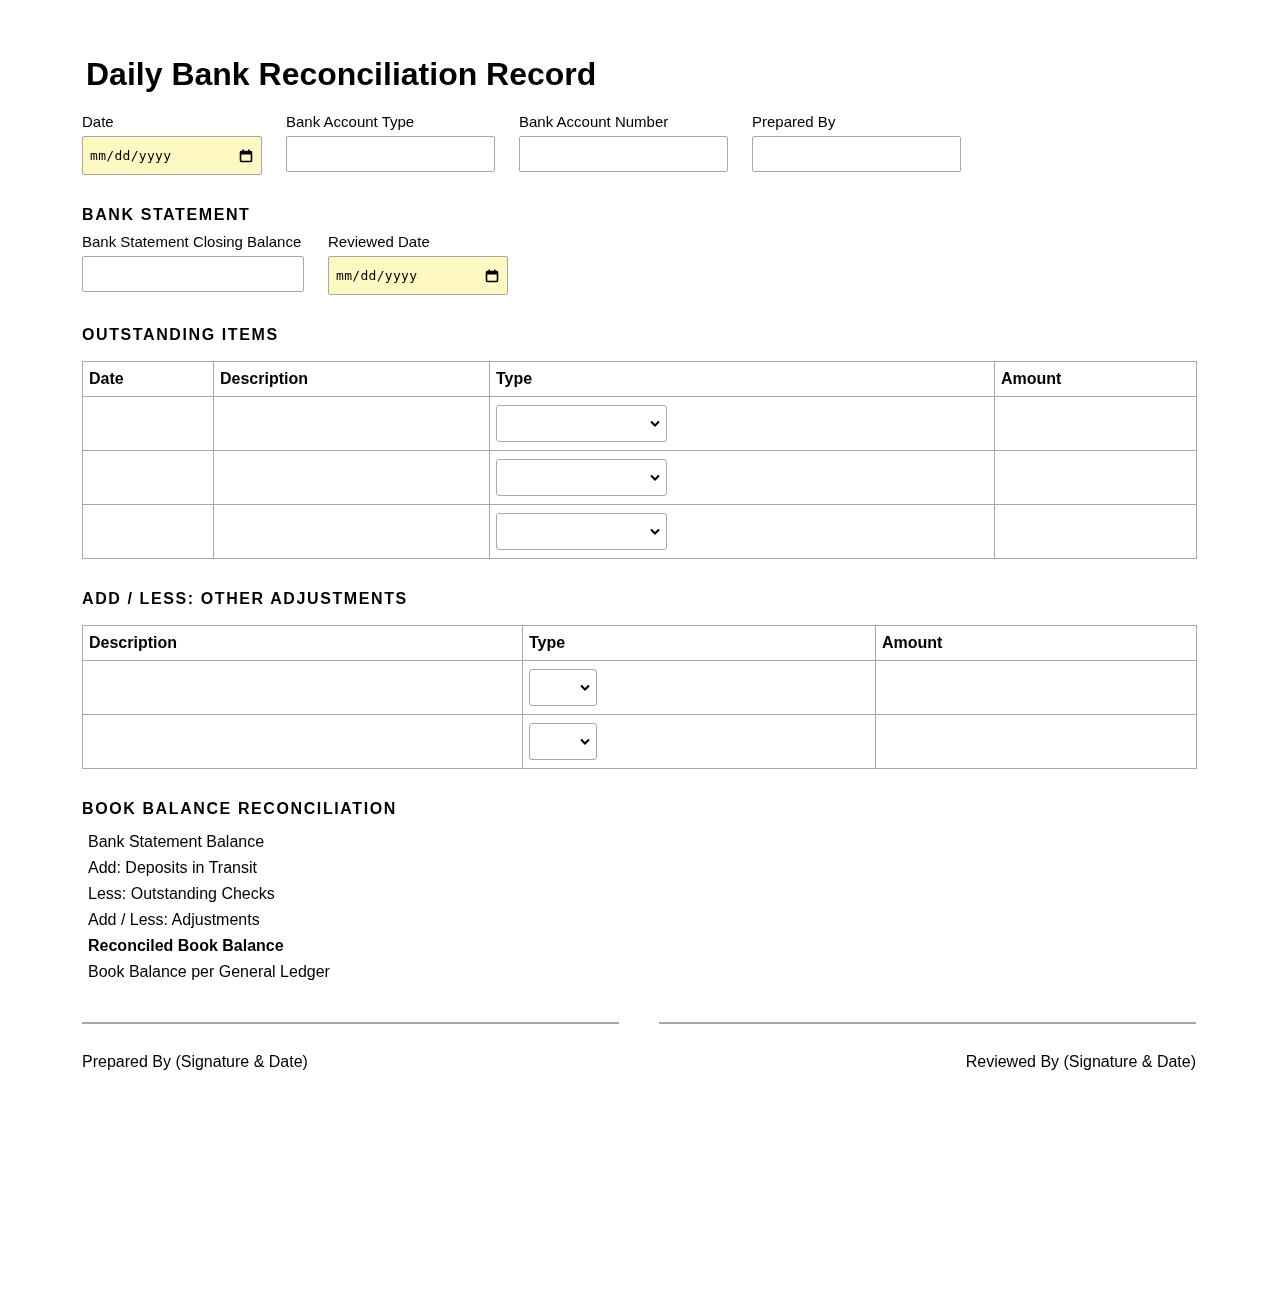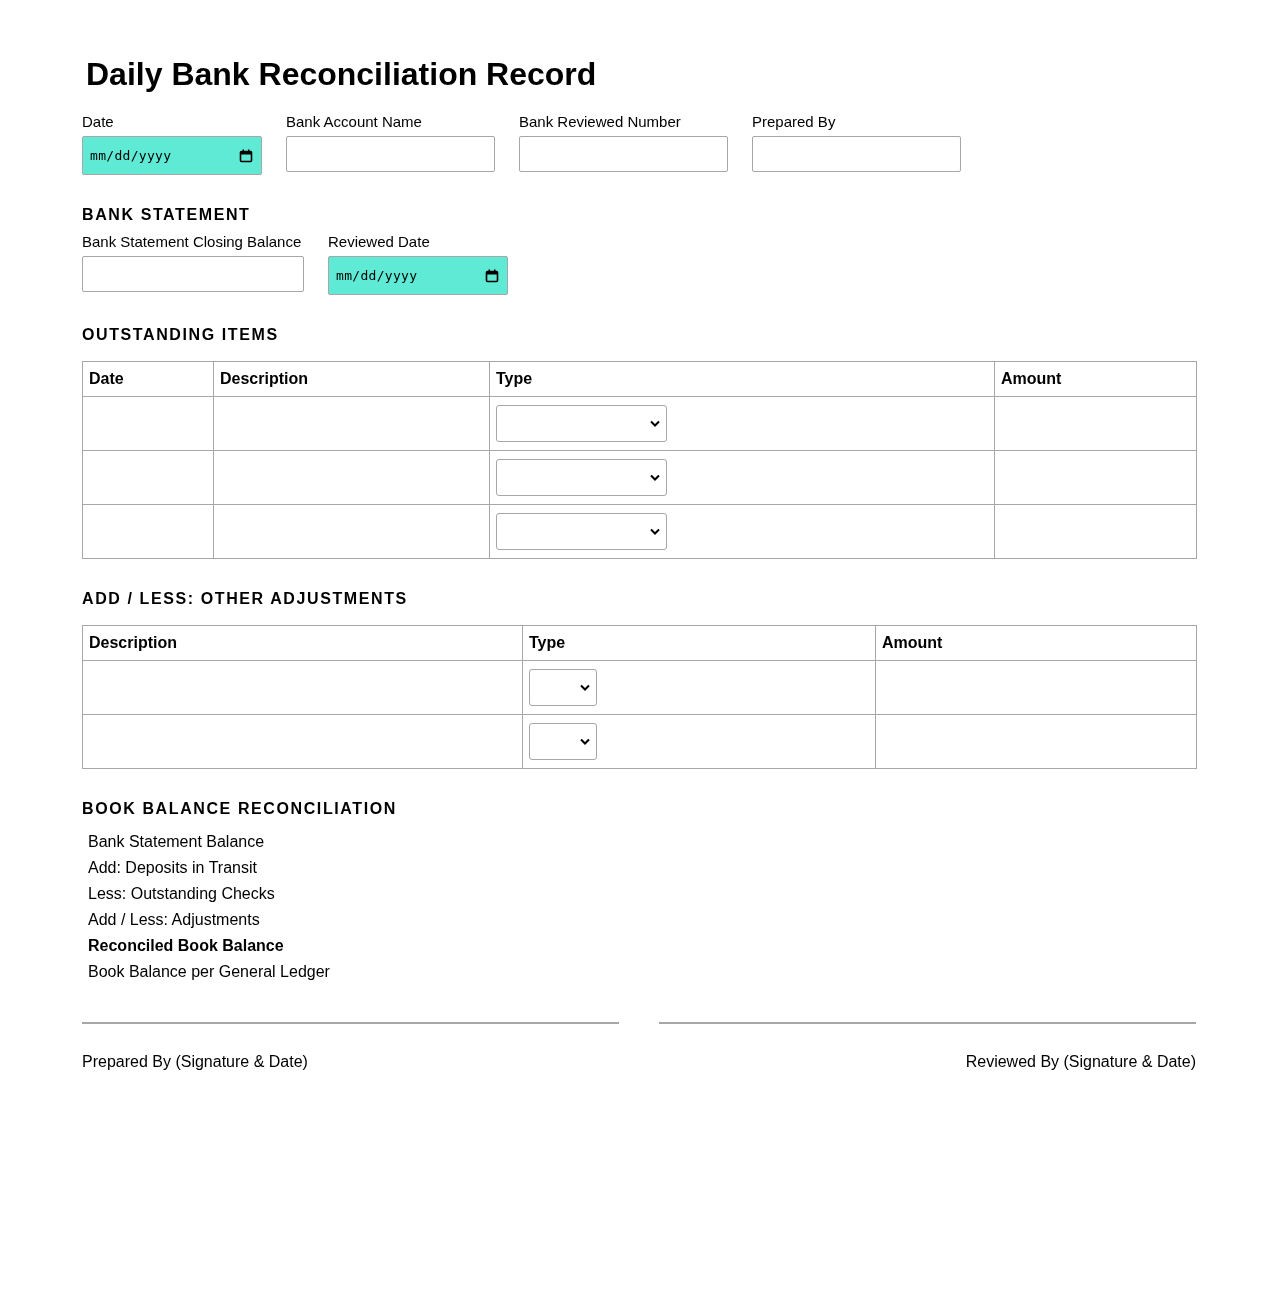--- a/index.html
+++ b/index.html
@@ -14,21 +14,21 @@
   }
   .field { position: absolute; }
   .field label { display: block; font-size: 15px; line-height: 18px; white-space: nowrap; }
   .txt {
     position: absolute; box-sizing: border-box; height: 36px;
     border: 1px solid #a7a7a7; border-radius: 2px; background: #fff;
     font-family: "Liberation Sans", sans-serif; font-size: 14px; padding: 0 6px;
   }
   .date {
     position: absolute; box-sizing: border-box; height: 39px; width: 180px;
-    border: 1px solid #a7a7a7; border-radius: 2px; background: #5eead4;
+    border: 1px solid #a7a7a7; border-radius: 2px; background: #fef9c3;
     display: flex; align-items: center; justify-content: space-between; padding: 0 8px 0 7px;
   }
   .date .ph { font-family: "DejaVu Sans Mono", monospace; font-size: 13px; letter-spacing: 0.3px; }
   .cal { width: 14px; height: 14px; display: inline-block; }
   .section {
     position: absolute; left: 0; margin: 0; font-size: 16px; font-weight: bold;
     letter-spacing: 1.6px; line-height: 20px; white-space: nowrap; text-align: right;
   }
   table { position: absolute; left: 0; border-collapse: collapse; width: 1114px; table-layout: fixed; }
   th, td { border: 1px solid #a7a7a7; padding: 0 6px; text-align: left; }
@@ -60,26 +60,26 @@
       <svg class="cal" viewBox="0 0 14 14">
         <rect x="1.5" y="2.5" width="11" height="10" rx="1" fill="none" stroke="#000" stroke-width="1.6"></rect>
         <rect x="1.5" y="2.5" width="11" height="3" fill="#000"></rect>
         <rect x="3.5" y="0.5" width="1.5" height="3" fill="#000"></rect>
         <rect x="9" y="0.5" width="1.5" height="3" fill="#000"></rect>
       </svg>
     </div>
   </div>
 
   <div class="field" style="left:204px; top:113px;">
-    <label>Bank Account Name</label>
+    <label>Bank Account Type</label>
     <input class="txt" style="top: 23px; left: 0px; width: 209px;" type="text" value="">
   </div>
 
   <div class="field" style="left:437px; top:113px;">
-    <label>Bank Reviewed Number</label>
+    <label>Bank Account Number</label>
     <input class="txt" style="top: 23px; left: 0px; width: 209px;" type="text" value="">
   </div>
 
   <div class="field" style="left:670px; top:113px;">
     <label>Prepared By</label>
     <input class="txt" style="top: 23px; left: 0px; width: 209px;" type="text" value="">
   </div>
 
   <div class="section" style="top:205px;">BANK STATEMENT</div>
 

